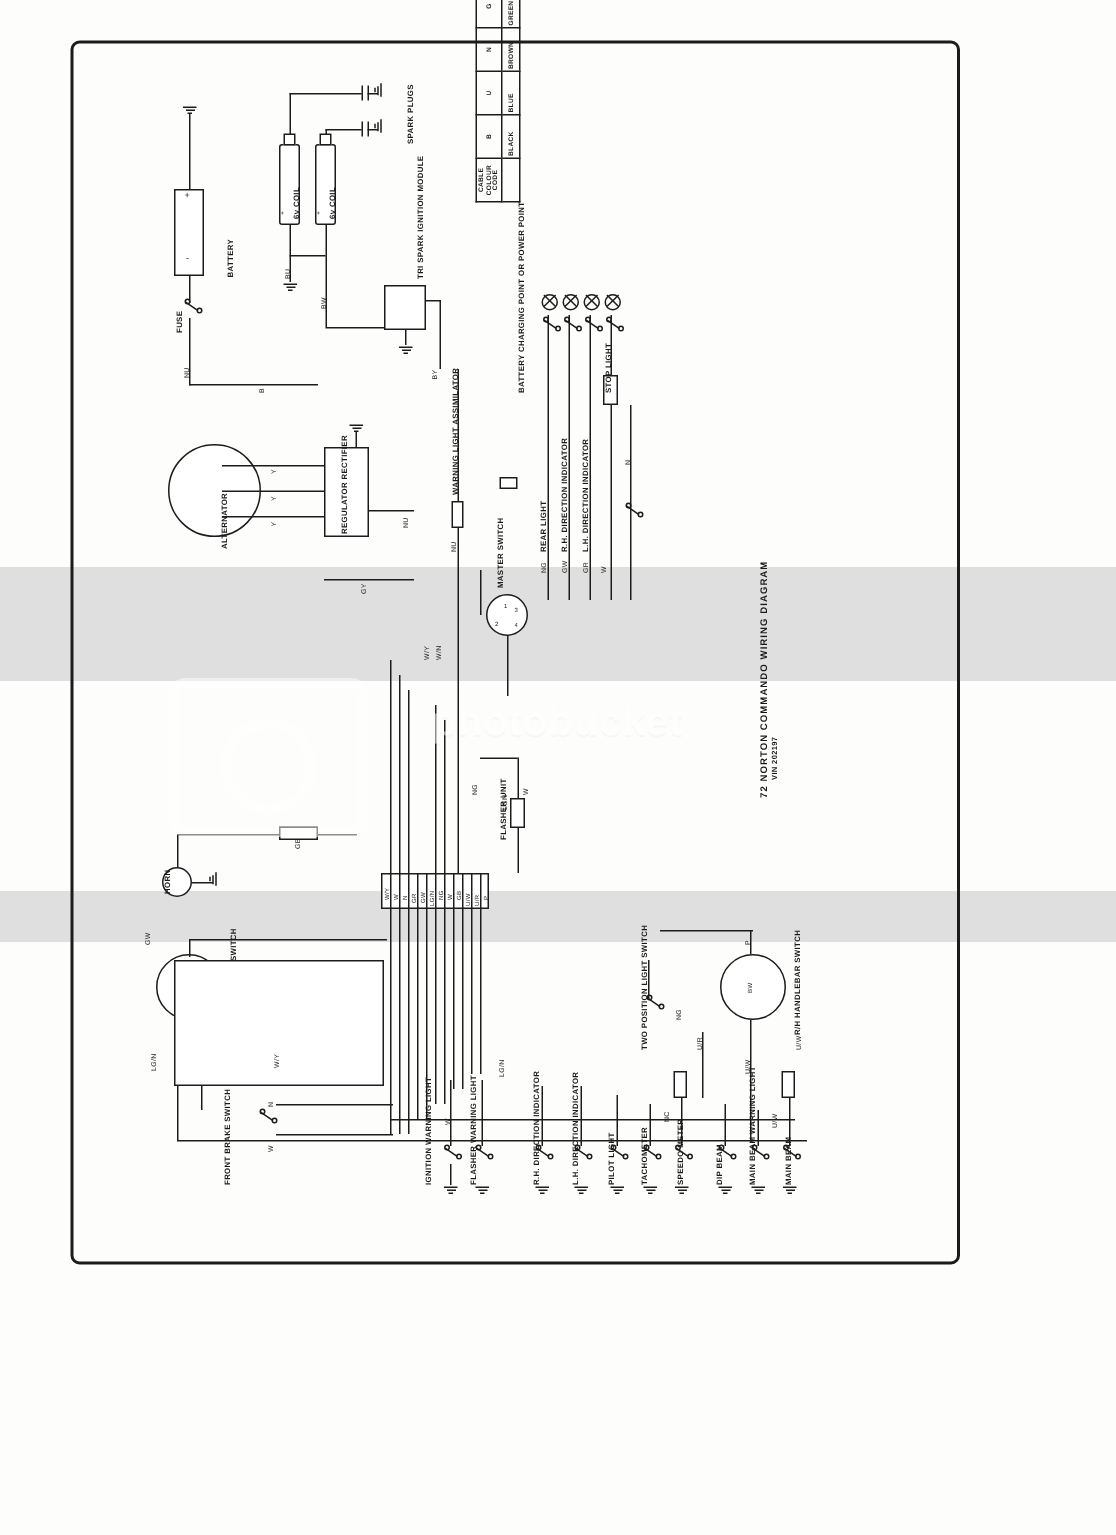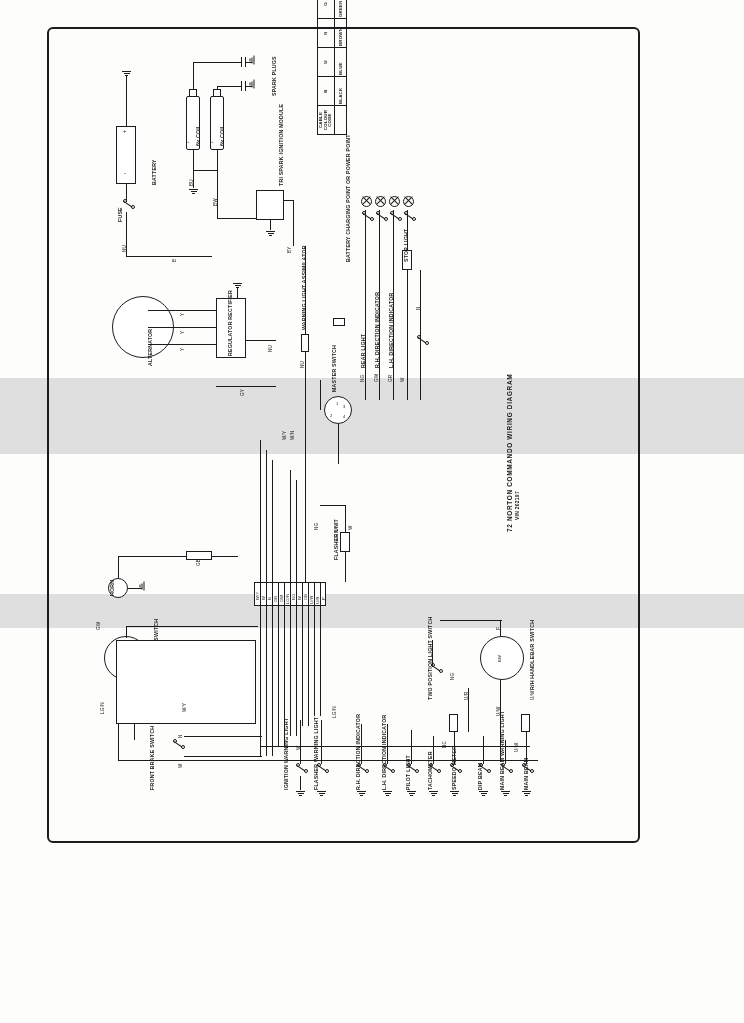--- a/index.html
+++ b/index.html
@@ -528,14 +528,18 @@
   <div class="gnd" style="left:522px;top:790px;">
       <i></i>
       <i></i>
       <i></i>
     </div>
   <div class="lab wl" style="left:530px;top:700px;">U/W</div>
 
   <div class="wire h" style="left:118px;top:760px;width:420px;"></div>
   <div class="wire h" style="left:260px;top:746px;width:270px;"></div>
 
+  <div id="wm">
+    <div class="cam"></div>
+    <div class="txt">photobucket</div>
+  </div>
 
 </div>
 
 </body></html>

